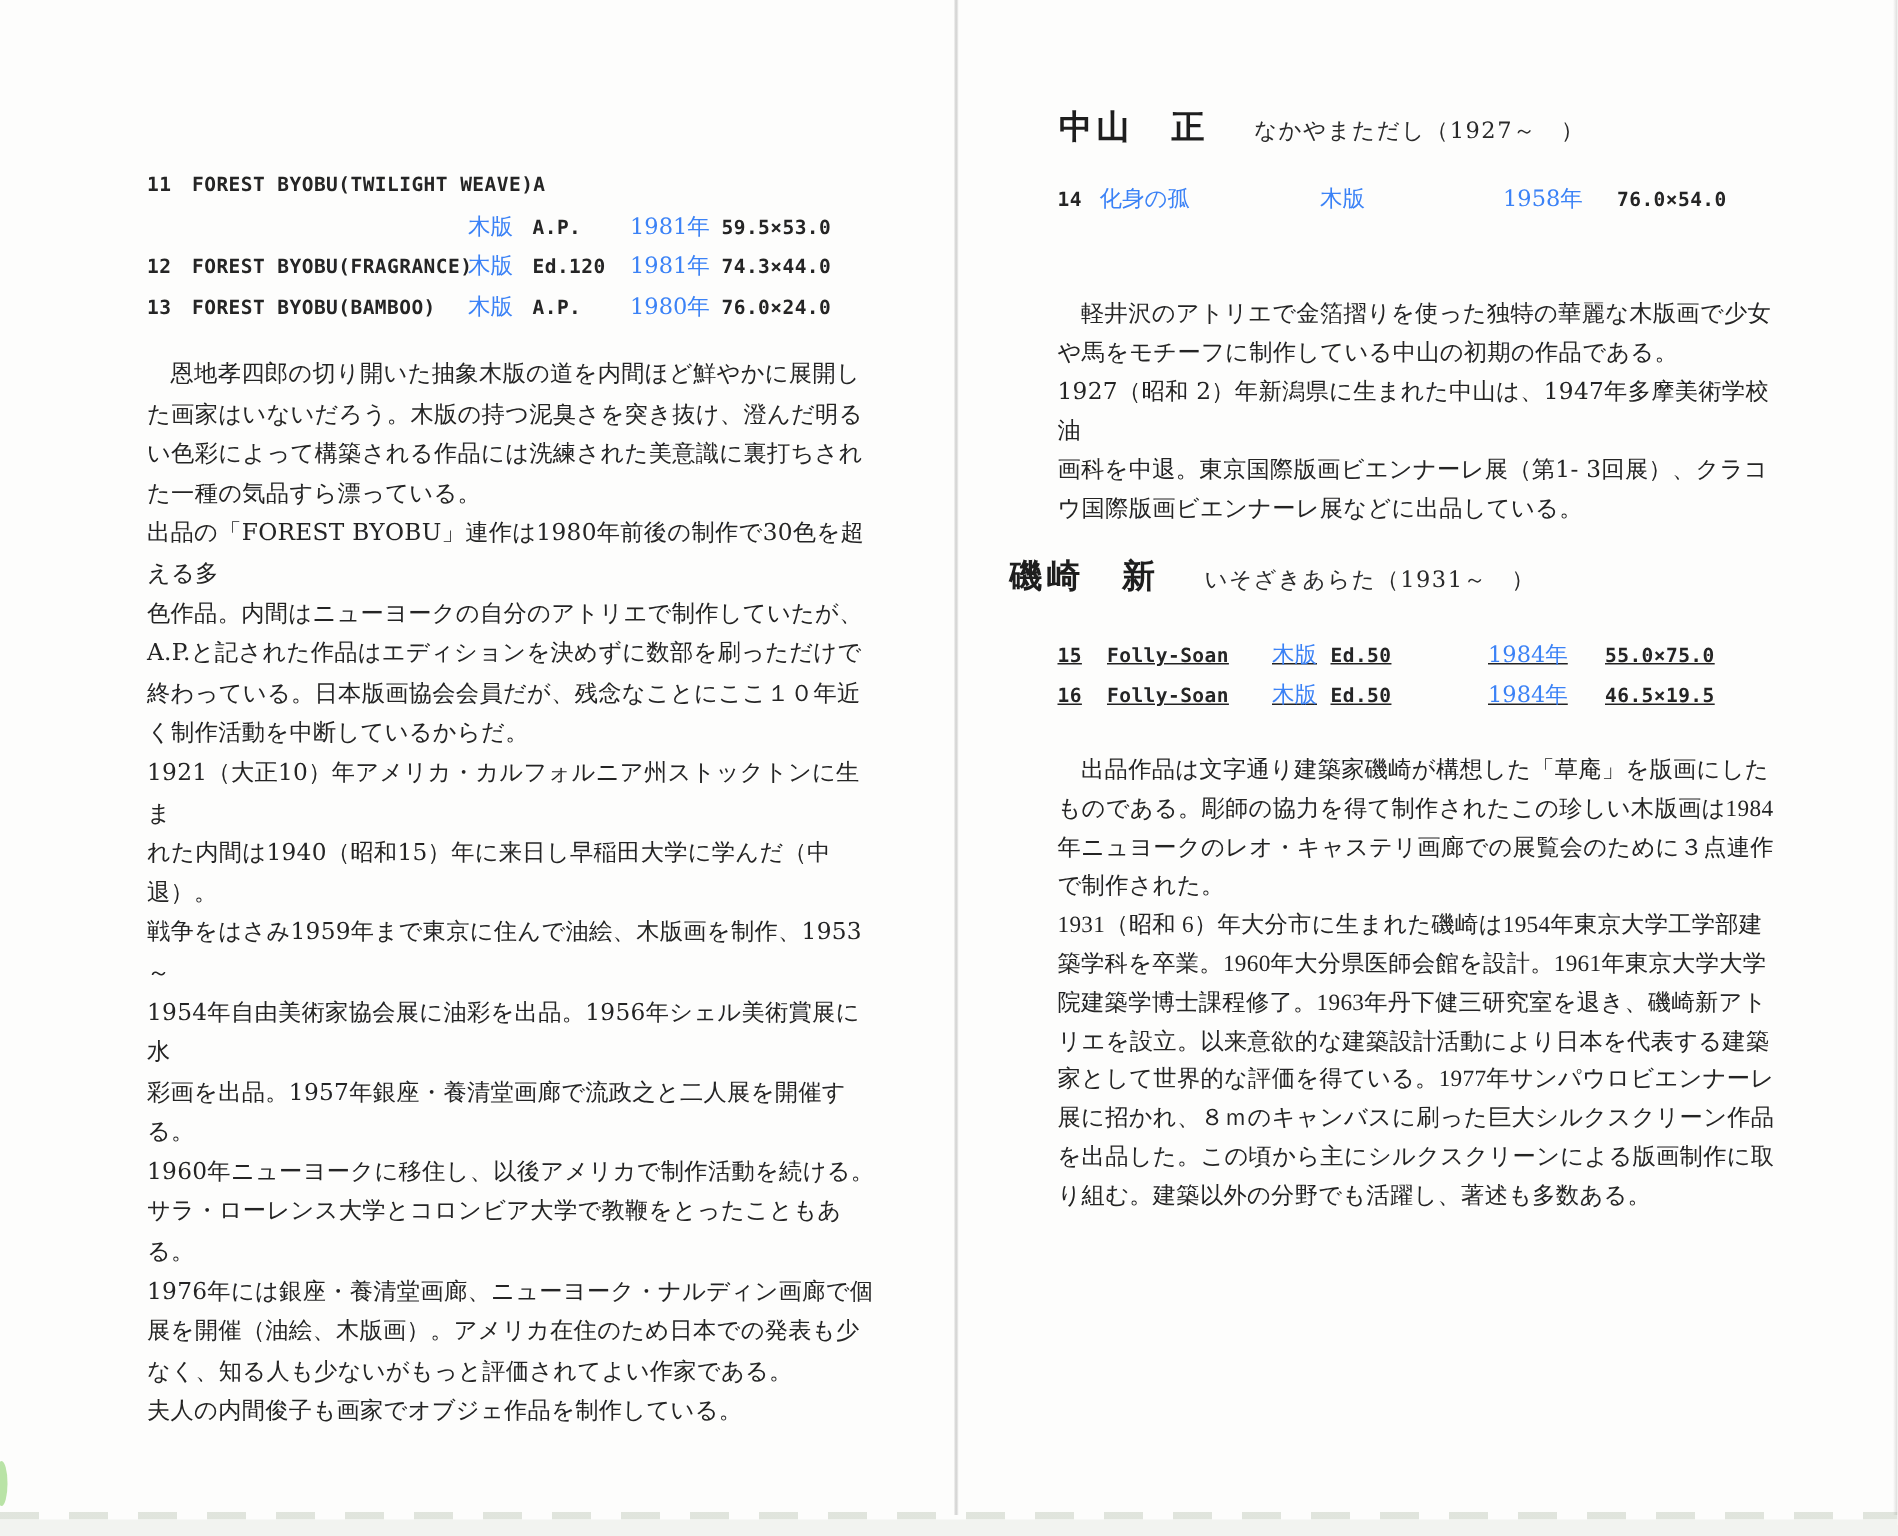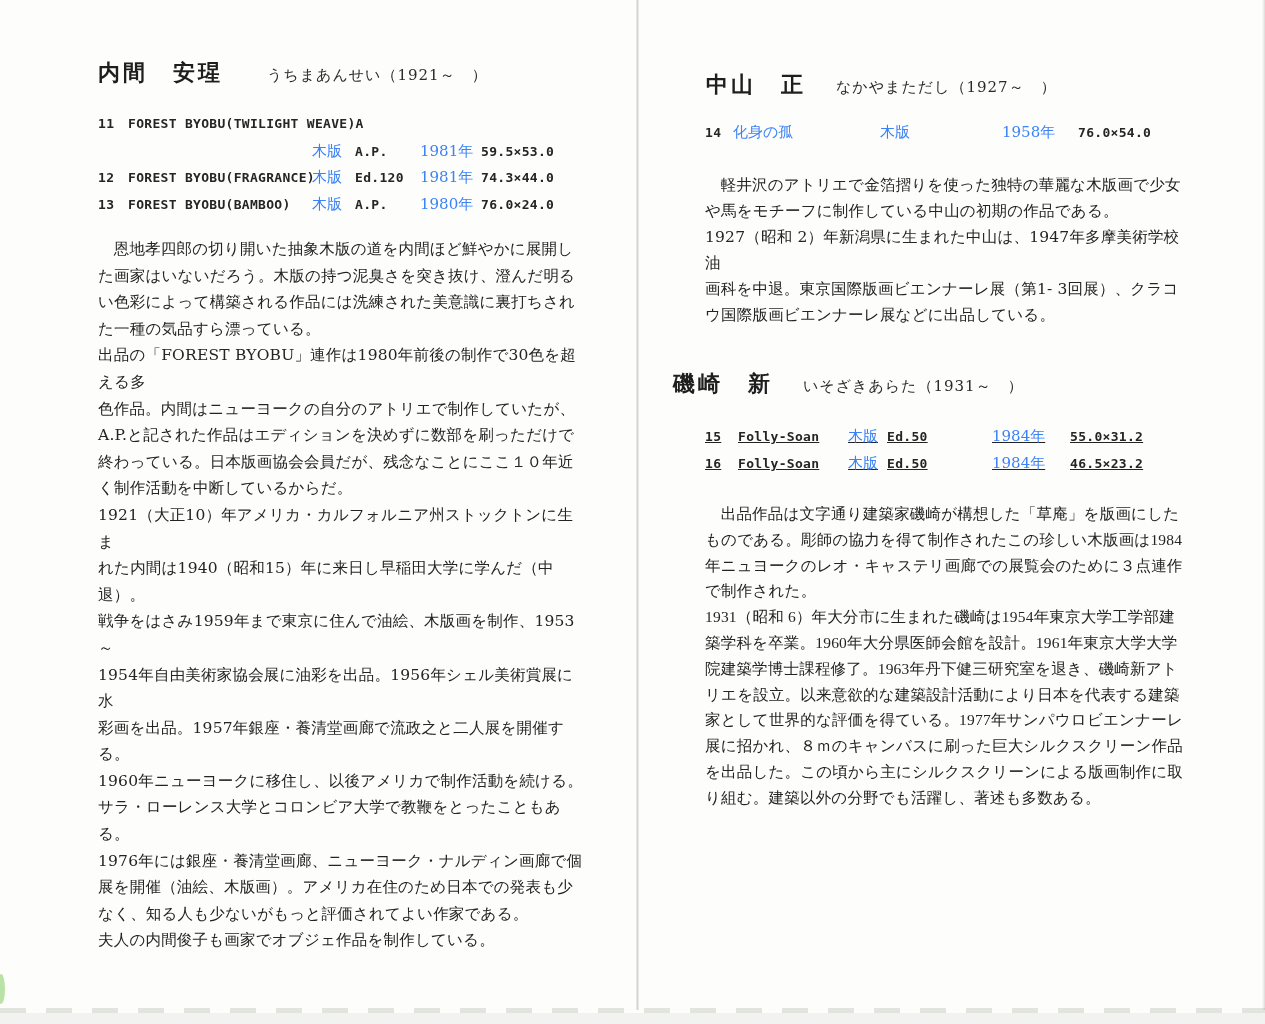--- a/index.html
+++ b/index.html
@@ -84,33 +84,28 @@
   .w-iso .c-year{width:78px;}
 
   
   .bio{
     white-space:pre-line;
     font-size:15.5px;
     color:#242424;
     letter-spacing:0.2px;
   }
   .bio-left{line-height:26.6px;width:486px;}
-  .bio-naka{line-height:26px;width:486px;}
+  .bio-naka{line-height:26px;width:486px;margin-top:24px;}
   .bio-iso{line-height:25.8px;width:490px;}
 </style>
 </head>
 <body>
 
 <div class="scan">
 
-  <div class="abs" style="left:98px;top:58px;">
-    <span class="artist-head">
-      <span class="artist-name">内間　安瑆</span><span class="artist-reading gap-l">うちまあんせい（1921～　）</span>
-    </span>
-  </div>
 
   <div class="abs works w-left" style="left:98px;top:111px;">
     <div class="wrow">
       <span class="c-num lat">11</span>
       <span class="c-title lat">FOREST BYOBU(TWILIGHT WEAVE)A</span>
       <span class="c-tech cjk"></span>
       <span class="c-ed lat"></span>
       <span class="c-year cjk"></span>
       <span class="c-size lat"></span>
     </div>
@@ -189,29 +184,29 @@
     </span>
   </div>
 
   <div class="abs works w-iso" style="left:705px;top:423px;text-decoration:underline;">
     <div class="wrow">
       <span class="c-num lat">15</span>
       <span class="c-title lat">Folly-Soan</span>
       <span class="c-tech cjk">木版</span>
       <span class="c-ed lat">Ed.50</span>
       <span class="c-year cjk">1984年</span>
-      <span class="c-size lat">55.0×31.2</span>
+      <span class="c-size lat">55.0×75.0</span>
     </div>
     <div class="wrow">
       <span class="c-num lat">16</span>
       <span class="c-title lat">Folly-Soan</span>
       <span class="c-tech cjk">木版</span>
       <span class="c-ed lat">Ed.50</span>
       <span class="c-year cjk">1984年</span>
-      <span class="c-size lat">46.5×23.2</span>
+      <span class="c-size lat">46.5×19.5</span>
     </div>
   </div>
 
   <div class="abs bio bio-iso" style="left:705px;top:501px;font-family:Liberation Serif, serif;">　出品作品は文字通り建築家磯崎が構想した「草庵」を版画にした
 ものである。彫師の協力を得て制作されたこの珍しい木版画は1984
 年ニュヨークのレオ・キャステリ画廊での展覧会のために３点連作
 で制作された。
 1931（昭和 6）年大分市に生まれた磯崎は1954年東京大学工学部建
 築学科を卒業。1960年大分県医師会館を設計。1961年東京大学大学
 院建築学博士課程修了。1963年丹下健三研究室を退き、磯崎新アト

